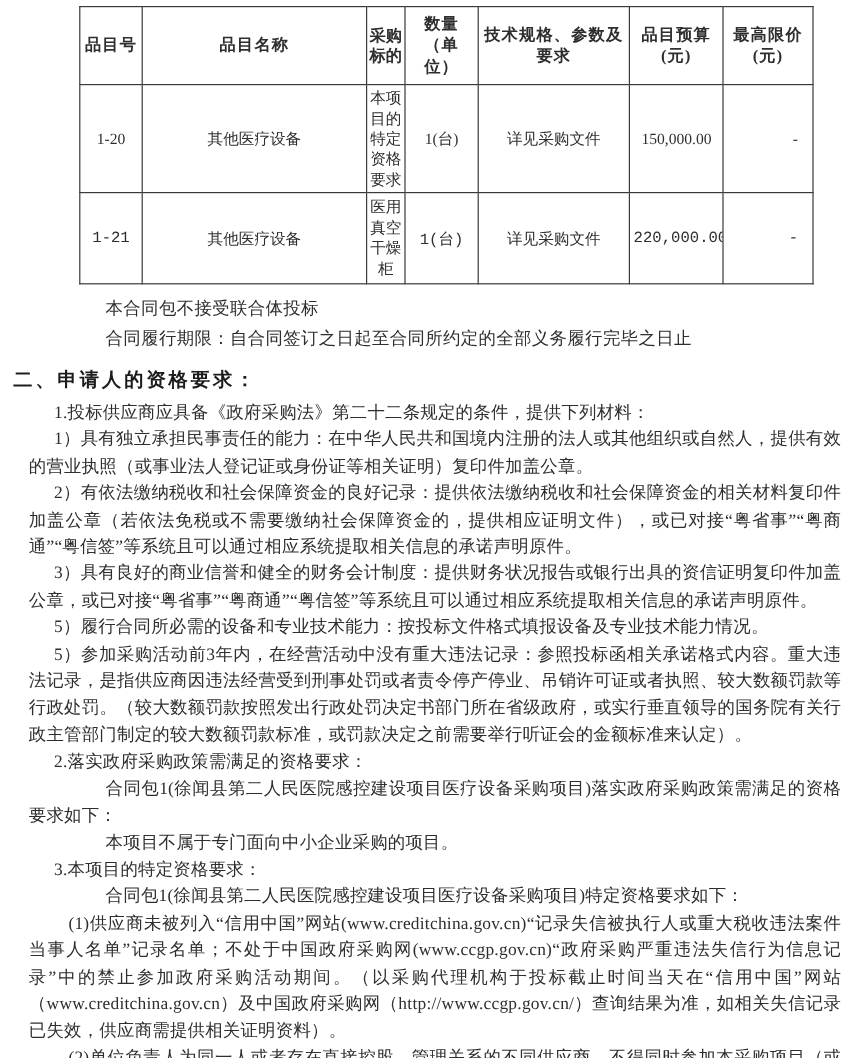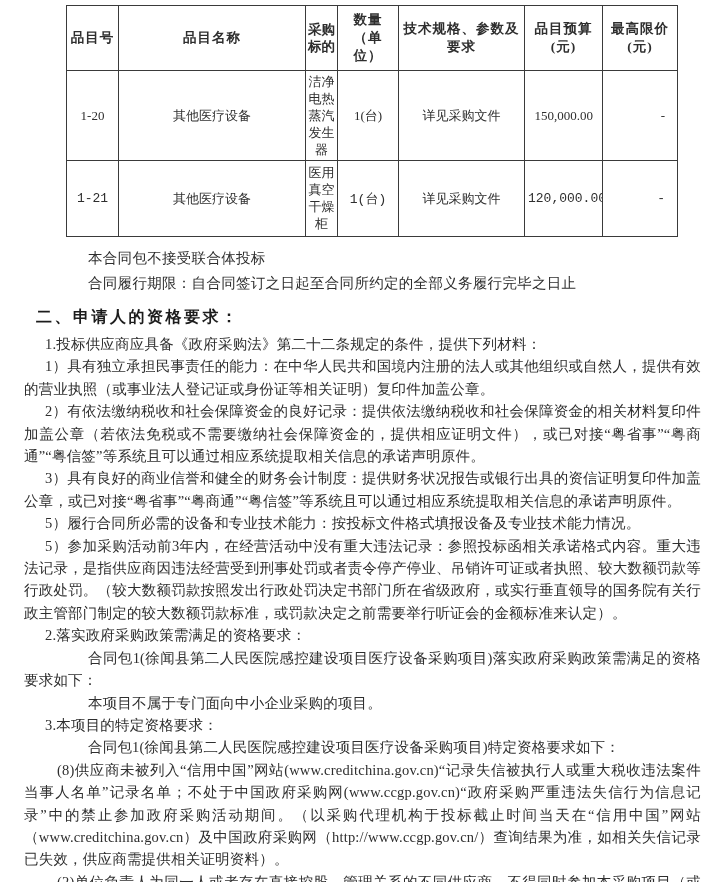--- a/index.html
+++ b/index.html
@@ -68,21 +68,21 @@
   }
   .notes p {
     margin: 0;
     font-size: 14.5px;
     line-height: 25px;
     text-indent: 64px;
     letter-spacing: 0.3px;
   }
   
   h2.sec-heading {
-    margin: 11px 0 5px 36px;
+    margin: 11px 0 5px 11px;
     font-size: 16px;
     font-weight: bold;
     color: #1c1c1c;
     letter-spacing: 2.5px;
   }
   
   .body-text {
     margin: 0 21px 0 24px;
   }
   .body-text p {
@@ -120,33 +120,33 @@
         <th>数量（单位）</th>
         <th>技术规格、参数及要求</th>
         <th>品目预算(元)</th>
         <th>最高限价(元)</th>
       </tr>
     </thead>
     <tbody>
       <tr class="row-1">
         <td>1-20</td>
         <td>其他医疗设备</td>
-        <td class="td-target">洁净电热蒸汽发生器</td>
+        <td class="td-target">本项目的特定资格要求</td>
         <td>1(台)</td>
         <td>详见采购文件</td>
         <td class="td-budget">150,000.00</td>
         <td class="td-cap">-</td>
       </tr>
       <tr class="row-2">
         <td>1-21</td>
         <td>其他医疗设备</td>
         <td class="td-target">医用真空干燥柜</td>
         <td>1(台)</td>
         <td>详见采购文件</td>
-        <td class="td-budget">120,000.00</td>
+        <td class="td-budget">220,000.00</td>
         <td class="td-cap">-</td>
       </tr>
     </tbody>
   </table>
 
   <div class="notes">
     <p>本合同包不接受联合体投标</p>
     <p>合同履行期限：自合同签订之日起至合同所约定的全部义务履行完毕之日止</p>
   </div>
 
@@ -157,18 +157,18 @@
     <p class="ind-1">1）具有独立承担民事责任的能力：在中华人民共和国境内注册的法人或其他组织或自然人，提供有效的营业执照（或事业法人登记证或身份证等相关证明）复印件加盖公章。</p>
     <p class="ind-1">2）有依法缴纳税收和社会保障资金的良好记录：提供依法缴纳税收和社会保障资金的相关材料复印件加盖公章（若依法免税或不需要缴纳社会保障资金的，提供相应证明文件），或已对接“粤省事”“粤商通”“粤信签”等系统且可以通过相应系统提取相关信息的承诺声明原件。</p>
     <p class="ind-1">3）具有良好的商业信誉和健全的财务会计制度：提供财务状况报告或银行出具的资信证明复印件加盖公章，或已对接“粤省事”“粤商通”“粤信签”等系统且可以通过相应系统提取相关信息的承诺声明原件。</p>
     <p class="ind-1">5）履行合同所必需的设备和专业技术能力：按投标文件格式填报设备及专业技术能力情况。</p>
     <p class="ind-1">5）参加采购活动前3年内，在经营活动中没有重大违法记录：参照投标函相关承诺格式内容。重大违法记录，是指供应商因违法经营受到刑事处罚或者责令停产停业、吊销许可证或者执照、较大数额罚款等行政处罚。（较大数额罚款按照发出行政处罚决定书部门所在省级政府，或实行垂直领导的国务院有关行政主管部门制定的较大数额罚款标准，或罚款决定之前需要举行听证会的金额标准来认定）。</p>
     <p class="ind-1">2.落实政府采购政策需满足的资格要求：</p>
     <p class="ind-3">合同包1(徐闻县第二人民医院感控建设项目医疗设备采购项目)落实政府采购政策需满足的资格要求如下：</p>
     <p class="ind-3">本项目不属于专门面向中小企业采购的项目。</p>
     <p class="ind-1">3.本项目的特定资格要求：</p>
     <p class="ind-3">合同包1(徐闻县第二人民医院感控建设项目医疗设备采购项目)特定资格要求如下：</p>
-    <p class="ind-2">(8)供应商未被列入“信用中国”网站(www.creditchina.gov.cn)“记录失信被执行人或重大税收违法案件当事人名单”记录名单；不处于中国政府采购网(www.ccgp.gov.cn)“政府采购严重违法失信行为信息记录”中的禁止参加政府采购活动期间。（以采购代理机构于投标截止时间当天在“信用中国”网站（www.creditchina.gov.cn）及中国政府采购网（http://www.ccgp.gov.cn/）查询结果为准，如相关失信记录已失效，供应商需提供相关证明资料）。</p>
+    <p class="ind-2">(1)供应商未被列入“信用中国”网站(www.creditchina.gov.cn)“记录失信被执行人或重大税收违法案件当事人名单”记录名单；不处于中国政府采购网(www.ccgp.gov.cn)“政府采购严重违法失信行为信息记录”中的禁止参加政府采购活动期间。（以采购代理机构于投标截止时间当天在“信用中国”网站（www.creditchina.gov.cn）及中国政府采购网（http://www.ccgp.gov.cn/）查询结果为准，如相关失信记录已失效，供应商需提供相关证明资料）。</p>
     <p class="ind-2">(2)单位负责人为同一人或者存在直接控股、管理关系的不同供应商，不得同时参加本采购项目（或采购包）投标。为本项目提供整体设计、规范编制或者项目管理、监理、检测等服务的供应商，不得再参与本项目投标。投标函相关承诺要求内容。</p>
 
   </div>
 
 </div>
 
 </body></html>

